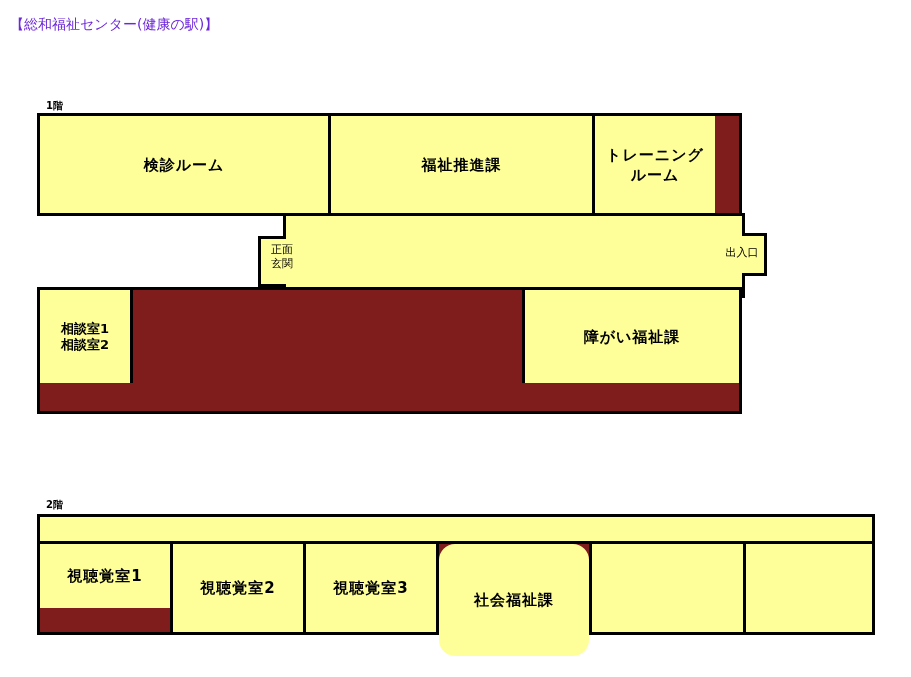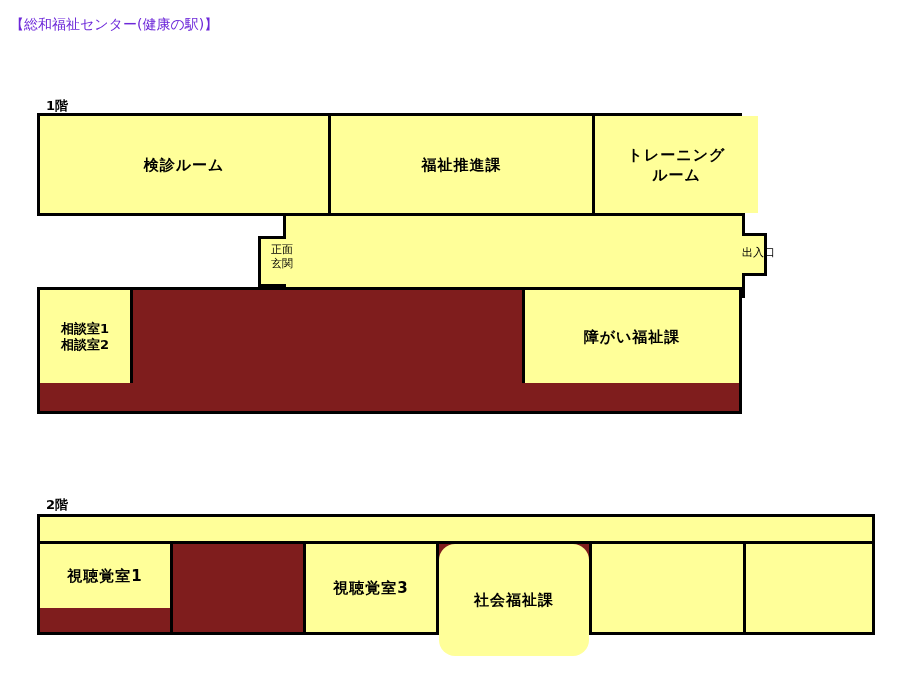--- a/index.html
+++ b/index.html
@@ -24,21 +24,21 @@
     font-size: 14px;
     line-height: 18px;
     letter-spacing: 0px;
     white-space: nowrap;
     color: #6d28d9;
   }
 
   
   .floor-label {
     position: absolute;
-    font-size: 13px;
+    font-size: 10px;
     font-weight: bold;
     line-height: 14px;
     white-space: nowrap;
   }
   #floor-1-label { left: 46px; top: 99px; }
   #floor-2-label { left: 46px; top: 498px; }
 
   
   .room {
     position: absolute;
@@ -97,21 +97,21 @@
   .notch-label {
     position: absolute;
     font-size: 11px;
     line-height: 14px;
     font-weight: normal;
     white-space: pre-line;
     text-align: center;
     color: #000;
   }
   #f1-front-entrance-label { left: 262px; top: 243px; width: 40px; }
-  #f1-exit-label { left: 718px; top: 246px; width: 48px; text-align: left; margin-left: 24px; }
+  #f1-exit-label { left: 718px; top: 246px; width: 48px; text-align: center; }
 
   
   #f1-bottom-block { left: 37px; top: 287px; width: 705px; height: 127px; }
 
   
   #f2-block { left: 37px; top: 514px; width: 838px; height: 121px; }
 </style>
 </head>
 <body>
 
@@ -124,21 +124,21 @@
   <div class="room" style="left:0px; top:0px; width:288px; height:97px;">
     <span class="room-label">検診ルーム</span>
   </div>
   <div class="vdiv" style="left:288px; top:0px; height:97px;"></div>
 
   <div class="room" style="left:291px; top:0px; width:261px; height:97px;">
     <span class="room-label">福祉推進課</span>
   </div>
   <div class="vdiv" style="left:552px; top:0px; height:97px;"></div>
 
-  <div class="room" style="left:555px; top:0px; width:163px; height:97px;">
+  <div class="room" style="left:555px; top:0px; width:120px; height:97px;">
     <span class="room-label">トレーニング
 ルーム</span>
   </div>
 </div>
 
 <div id="f1-corridor-wrap">
   <svg width="520" height="85" viewBox="0 0 520 85">
 
     <path d="M 29.5 1.5
              L 488.5 1.5
@@ -181,20 +181,23 @@
 <div id="f2-block" class="outline">
 
   <div class="room" style="left:0px; top:0px; width:832px; height:24px;"></div>
   <div class="hdiv" style="left:0px; top:24px; width:832px;"></div>
 
   <div class="room" style="left:0px; top:27px; width:130px; height:64px;">
     <span class="room-label">視聴覚室1</span>
   </div>
   <div class="vdiv" style="left:130px; top:27px; height:88px;"></div>
 
+  <div class="room" style="left:133px; top:27px; width:130px; height:88px;">
+    <span class="room-label">視聴覚室2</span>
+  </div>
   <div class="vdiv" style="left:263px; top:27px; height:88px;"></div>
 
   <div class="room" style="left:266px; top:27px; width:130px; height:88px;">
     <span class="room-label">視聴覚室3</span>
   </div>
   <div class="vdiv" style="left:396px; top:27px; height:88px;"></div>
 
   <div class="room" style="left:399px; top:27px; width:150px; height:112px;border-radius:16px;">
     <span class="room-label">社会福祉課</span>
   </div>

